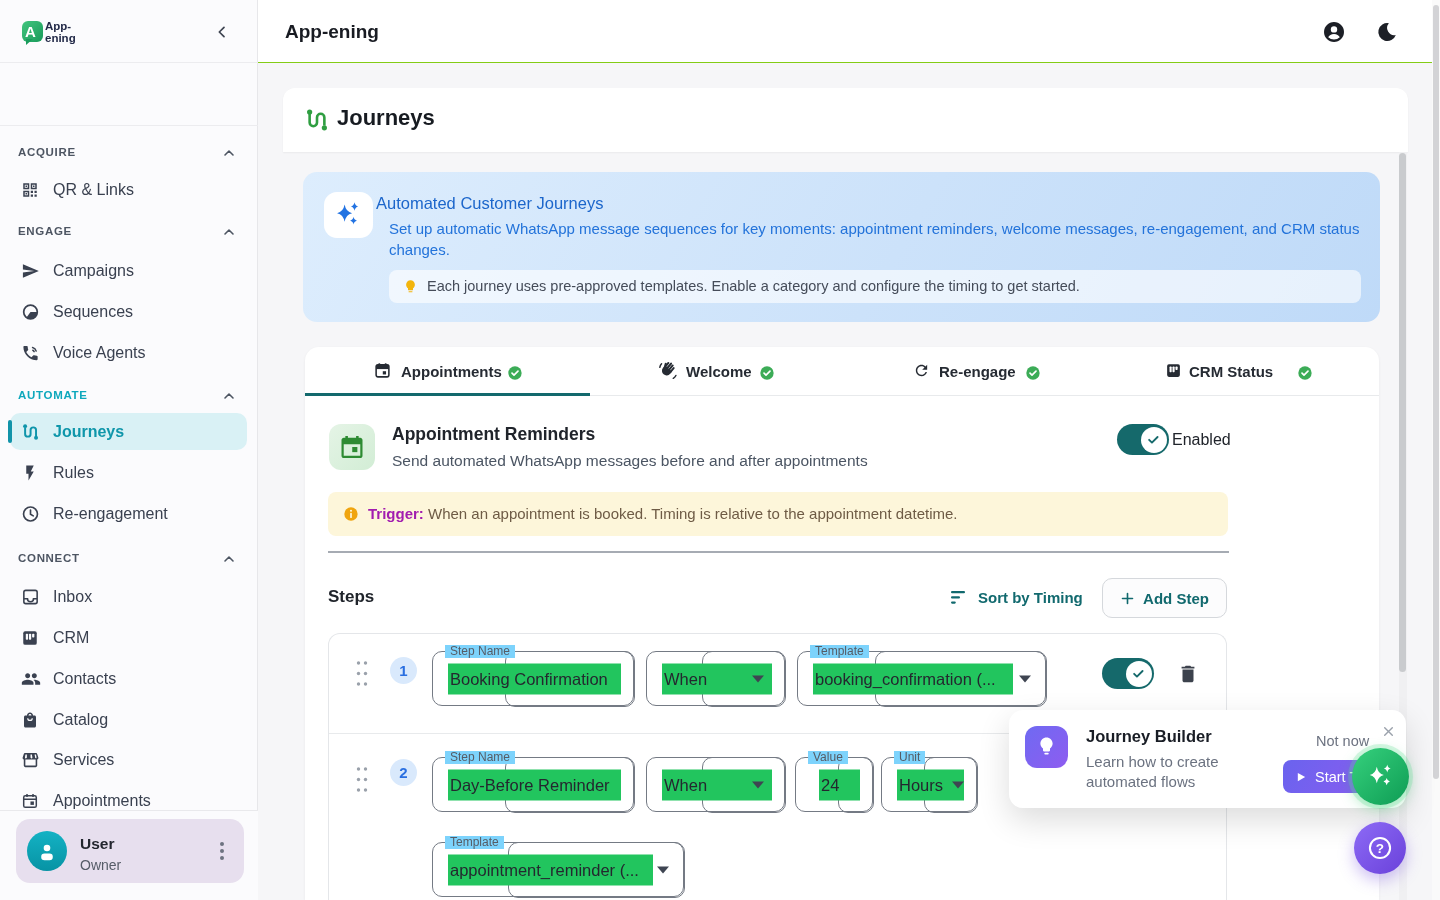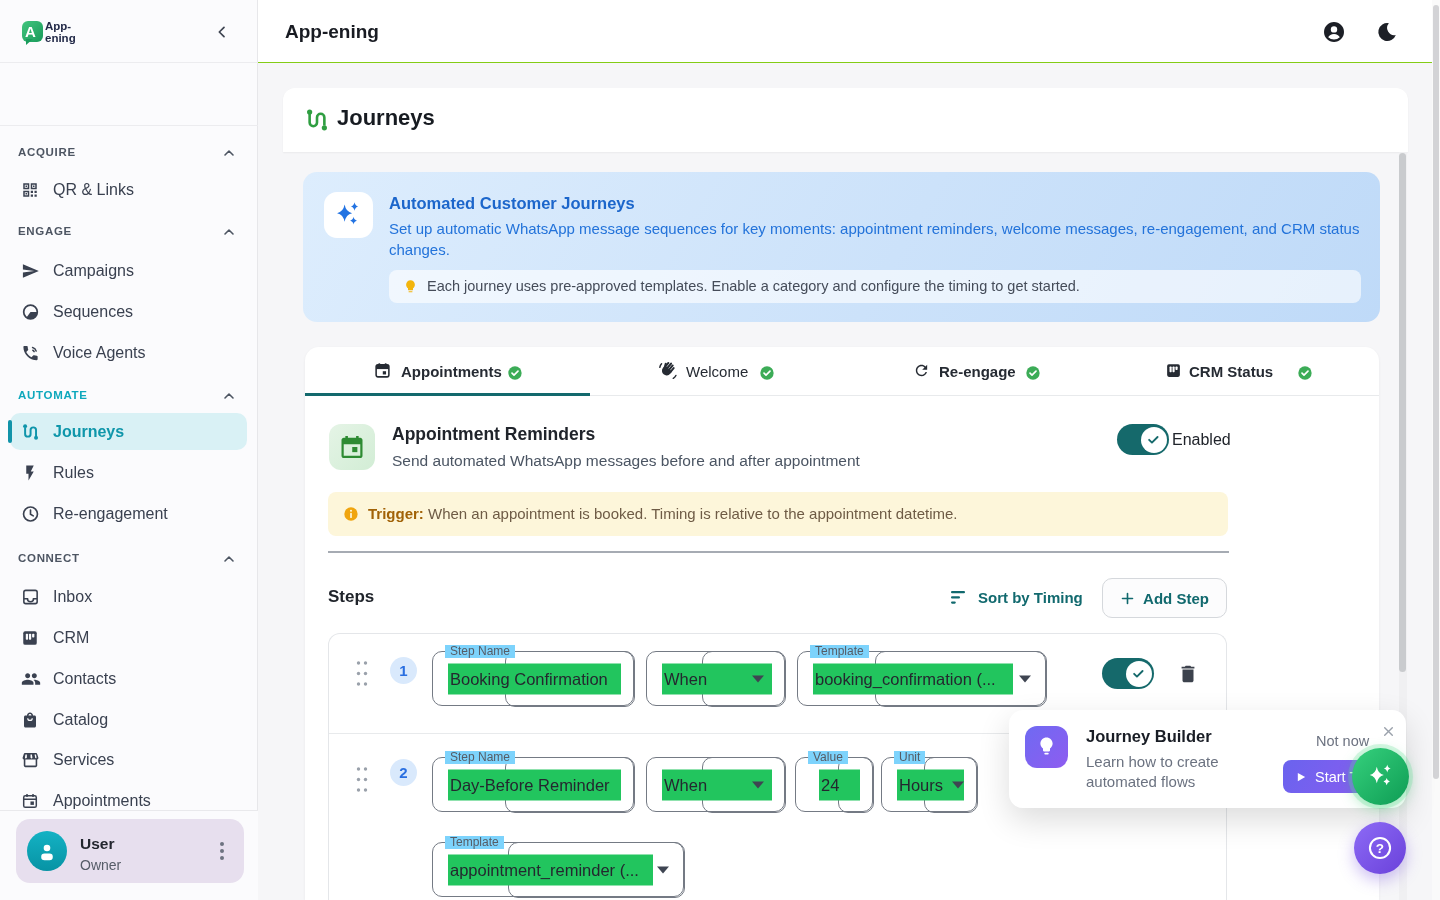--- a/index.html
+++ b/index.html
@@ -200,21 +200,21 @@
 </div>
 
 <div class="abs" style="left:303px;top:172px;width:1077px;height:150px;border-radius:14px;background:linear-gradient(120deg,#ddedfd 0%,#cce2fa 55%,#bfdaf8 100%)">
   <div class="abs" style="left:21px;top:20px;width:49px;height:46px;border-radius:13px;background:#fff">
     <svg class="abs" style="left:7px;top:6px" width="34" height="34" viewBox="0 0 24 24" fill="#2273e2">
           <path d="M9.6 4.6 Q10.5 9.7 14.9 10.7 Q10.5 11.7 9.6 16.8 Q8.7 11.7 4.3 10.7 Q8.7 9.7 9.6 4.6 Z"></path>
           <path d="M16.6 3 Q17 5.5 19.2 6 Q17 6.5 16.6 9 Q16.2 6.5 14 6 Q16.2 5.5 16.6 3 Z"></path>
           <path d="M15.9 13.3 Q16.3 15.6 18.3 16 Q16.3 16.4 15.9 18.7 Q15.5 16.4 13.5 16 Q15.5 15.6 15.9 13.3 Z"></path>
         </svg>
   </div>
-  <div class="abs" style="left:86px;top:22px;font-size:16.5px;font-weight:700;color:#1c66cb">Automated Customer Journeys</div>
+  <div class="abs" style="left:73px;top:22px;font-size:16.5px;font-weight:400;color:#1c66cb">Automated Customer Journeys</div>
   <div class="abs" style="left:86px;top:98px;width:972px;height:33px;border-radius:8px;background:rgba(255,255,255,.62)">
     <svg class="abs" style="left:14px;top:9px" width="15" height="15" viewBox="0 0 24 24" fill="#f2b50d">
           <path d="M9 21h6v-1.5H9V21zm3-19C8.14 2 5 5.14 5 9c0 2.38 1.19 4.47 3 5.74V17c0 .55.45 1 1 1h6c.55 0 1-.45 1-1v-2.26c1.81-1.27 3-3.36 3-5.74 0-3.86-3.14-7-7-7z"></path>
         </svg>
     <div class="abs" style="left:38px;top:8px;font-size:14.5px;color:#454c59">Each journey uses pre-approved templates. Enable a category and configure the timing to get started.</div>
   </div>
   <div class="abs" style="left:86px;top:47px;width:978px;font-size:15px;line-height:20.5px;color:#2373da">Set up automatic WhatsApp message sequences for key moments: appointment reminders, welcome messages, re-engagement, and CRM status changes.</div>
 </div>
 
 <div class="abs" style="left:305px;top:347px;width:1074px;height:553px;background:#fff;border-radius:14px 14px 0 0;box-shadow:0 1px 3px rgba(0,0,0,.06)">
@@ -239,21 +239,21 @@
         <g transform="rotate(40 12 12)">
           <rect x="6.1" y="3.6" width="2.3" height="9" rx="1.15"></rect>
           <rect x="8.9" y="2.2" width="2.3" height="10" rx="1.15"></rect>
           <rect x="11.7" y="2.6" width="2.3" height="10" rx="1.15"></rect>
           <rect x="14.5" y="4.2" width="2.2" height="8.5" rx="1.1"></rect>
           <path d="M6.1 9.5h10.6v3.4a5.3 5.3 0 0 1-10.6 0z"></path>
           <path d="M5.9 10.8 4.4 7.9a1.2 1.2 0 0 1 2.1-1.1l1.5 2.8z"></path>
         </g>
         <path d="M3.2 8.3A7.5 7.5 0 0 1 5.2 4.4M18.6 20.9a7.5 7.5 0 0 0 3-3.2" fill="none" stroke="#262b33" stroke-width="1.7" stroke-linecap="round"></path>
       </svg>
-  <span class="abs" style="left:381px;top:16px;font-size:15px;font-weight:400;color:#262b33">Welcome</span>
+  <span class="abs" style="left:381px;top:16px;font-size:15px;font-weight:700;color:#262b33">Welcome</span>
   <svg class="abs" style="left:454px;top:18px" width="16" height="16" viewBox="0 0 24 24">
         <circle cx="12" cy="12" r="10" fill="#3cac57"></circle>
         <path d="M7.5 12.3l3 3 6-6" fill="none" stroke="#fff" stroke-width="2.5" stroke-linecap="round" stroke-linejoin="round"></path>
       </svg>
 
   <svg class="abs" style="left:608px;top:15px" width="17" height="17" viewBox="0 0 24 24" fill="#262b33">
         <path d="M17.65 6.35C16.2 4.9 14.21 4 12 4c-4.42 0-7.99 3.58-7.99 8s3.57 8 7.99 8c3.73 0 6.84-2.55 7.73-6h-2.08c-.82 2.33-3.04 4-5.65 4-3.31 0-6-2.69-6-6s2.69-6 6-6c1.66 0 3.14.69 4.22 1.78L13 11h7V4l-2.35 2.35z"></path>
       </svg>
   <span class="abs" style="left:634px;top:16px;font-size:15px;font-weight:600;color:#262b33">Re-engage</span>
   <svg class="abs" style="left:720px;top:18px" width="16" height="16" viewBox="0 0 24 24">
@@ -274,37 +274,37 @@
       </svg>
 </div>
 
 <div class="abs" style="left:329px;top:424px;width:46px;height:46px;border-radius:12px;background:linear-gradient(135deg,#e5f4e6,#d2edd5)">
   <svg class="abs" style="left:9px;top:9px" width="28" height="28" viewBox="0 0 24 24">
         <path fill="#2e8b33" d="M19 4h-1.3V2.6h-2.2V4H8.5V2.6H6.3V4H5c-1.1 0-2 .9-2 2v13.5c0 1.1.9 2 2 2h14c1.1 0 2-.9 2-2V6c0-1.1-.9-2-2-2zm.1 15.6H4.9V9.7h14.2v9.9z"></path>
         <rect x="12.2" y="12" width="4.4" height="4.4" fill="#2e8b33"></rect>
       </svg>
 </div>
 <div class="abs" style="left:392px;top:424px;font-size:17.5px;font-weight:700;color:#20242b">Appointment Reminders</div>
-<div class="abs" style="left:392px;top:452px;font-size:15.5px;color:#4b5563">Send automated WhatsApp messages before and after appointment</div>
+<div class="abs" style="left:392px;top:452px;font-size:15.5px;color:#4b5563">Send automated WhatsApp messages before and after appointments</div>
 <div class="tgl" style="left:1117px;top:424px;width:52px;height:31px">
   <div class="knob" style="right:2.5px;width:26px;height:26px">
         <svg width="15" height="15" viewBox="0 0 24 24" fill="none" stroke="#15696b" stroke-width="3" stroke-linecap="round" stroke-linejoin="round">
           <path d="M5 12.5l4.5 4.5 9-9"></path>
         </svg>
       </div>
 </div>
 <div class="abs" style="left:1172px;top:431px;font-size:16px;color:#20242b">Enabled</div>
 
 <div class="abs" style="left:328px;top:492px;width:900px;height:44px;border-radius:8px;background:#fdf6da">
   <svg class="abs" style="left:15px;top:14px" width="16" height="16" viewBox="0 0 24 24">
         <circle cx="12" cy="12" r="10" fill="#f0a50f"></circle>
         <circle cx="12" cy="7.2" r="1.6" fill="#fdf6da"></circle>
         <rect x="10.7" y="10" width="2.6" height="8" rx="1.3" fill="#fdf6da"></rect>
       </svg>
-  <div class="abs" style="left:40px;top:13px;font-size:15px;color:#6e5b45"><b style="color:#a16207">Trigger:</b> When an appointment is booked. Timing is relative to the appointment datetime.</div>
+  <div class="abs" style="left:40px;top:13px;font-size:15px;color:#6e5b45"><b style="color:#a21caf">Trigger:</b> When an appointment is booked. Timing is relative to the appointment datetime.</div>
 </div>
 
 <div class="abs" style="left:328px;top:551px;width:901px;height:2px;background:#a6abb3"></div>
 
 <div class="abs" style="left:328px;top:587px;font-size:17px;font-weight:700;color:#20242b">Steps</div>
 <svg class="abs" style="left:951px;top:590px" width="16" height="15" viewBox="0 0 16 15" fill="#11696e">
       <rect x="0" y="1" width="14" height="2.3" rx="1.1"></rect>
       <rect x="0" y="6.2" width="9" height="2.3" rx="1.1"></rect>
       <rect x="0" y="11.4" width="4.8" height="2.3" rx="1.1"></rect>
     </svg>

